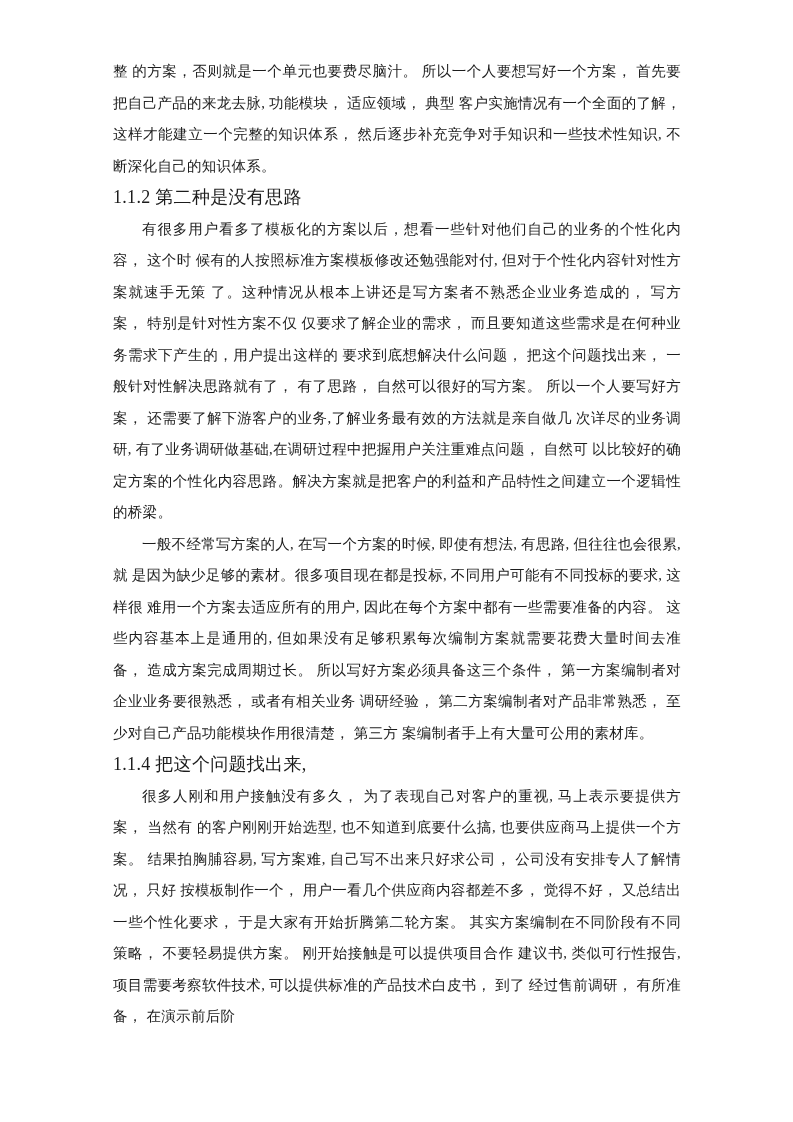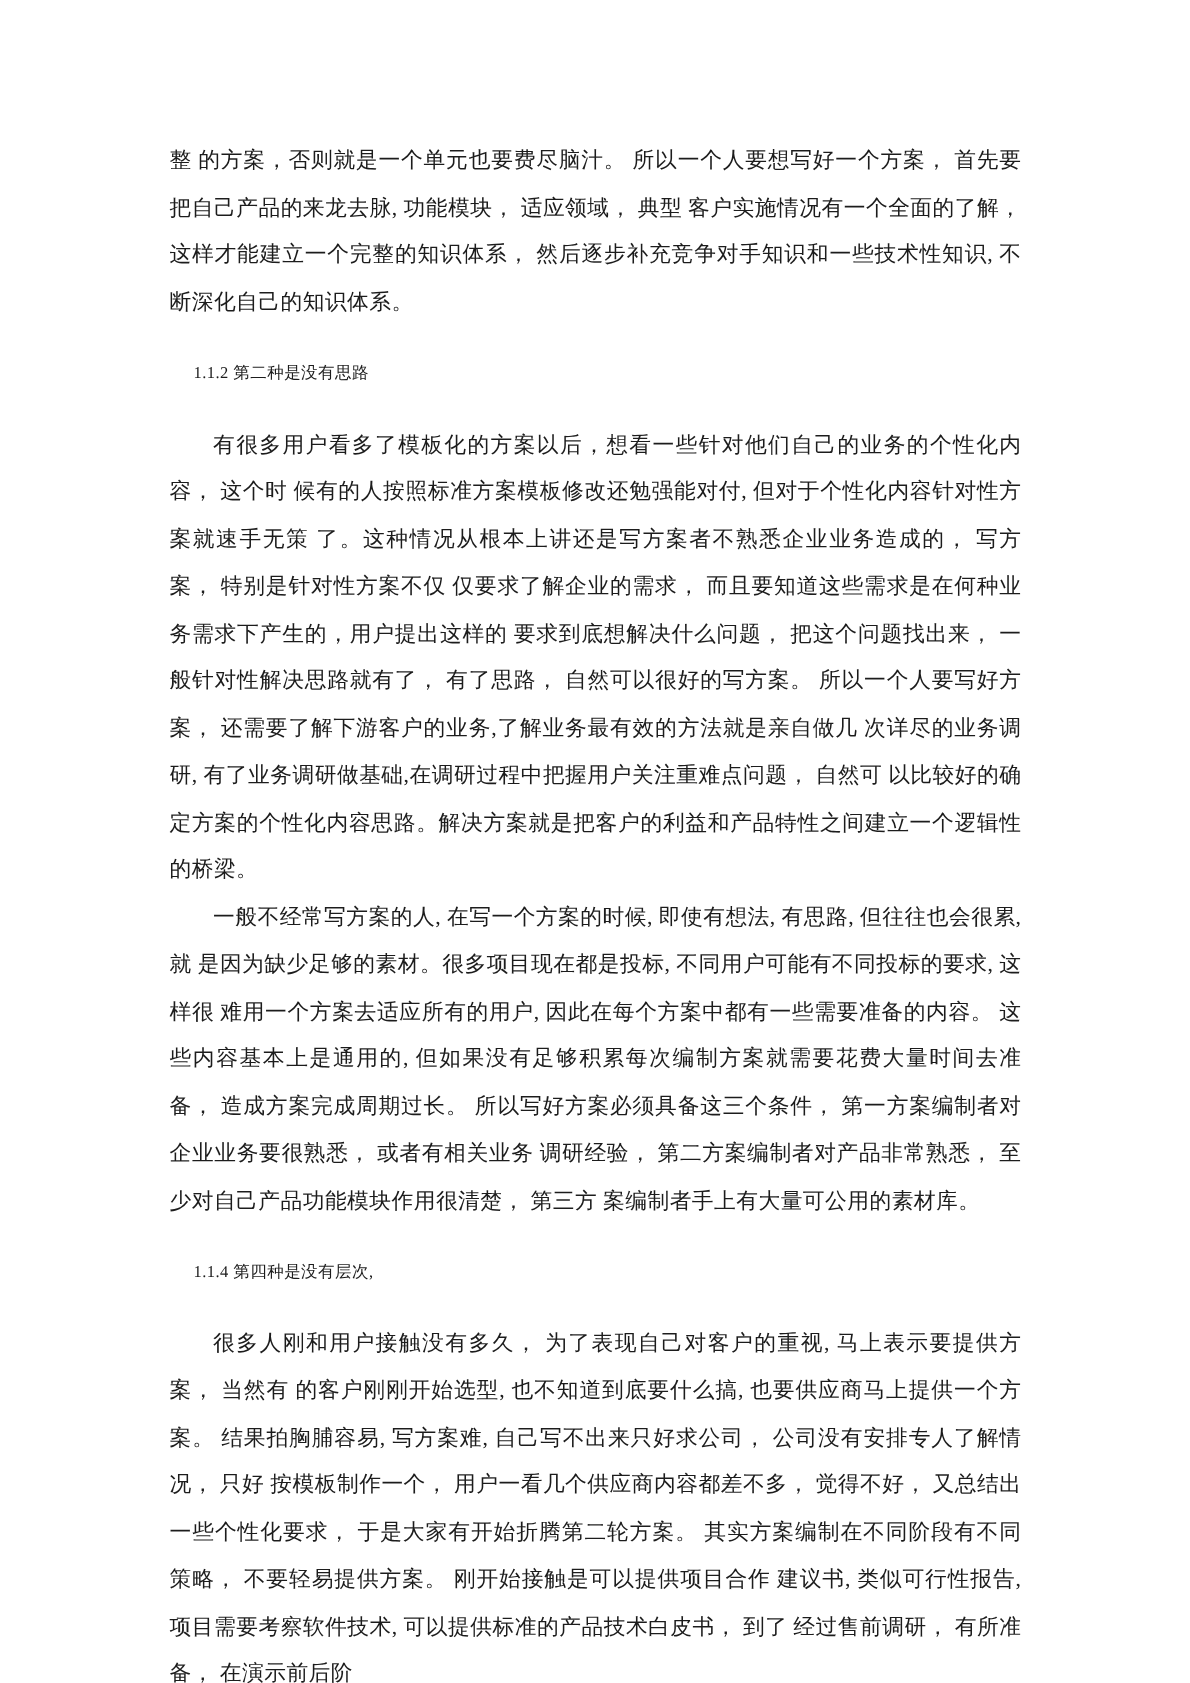--- a/index.html
+++ b/index.html
@@ -7,42 +7,42 @@
     padding: 0;
     background: #ffffff;
   }
   .page {
     position: relative;
     width: 793px;
     height: 1122px;
     margin: 0 auto;
     background: #ffffff;
     box-sizing: border-box;
-    padding: 92px 112px 40px 113px;
+    padding: 56px 112px 40px 113px;
     overflow: hidden;
     font-family: "Liberation Serif", "DejaVu Serif", serif;
     color: #1c1c1c;
   }
   .doc-body {
     font-size: 14.5px;
     line-height: 31.5px;
     text-align: justify;
     text-justify: inter-character;
     letter-spacing: 0.3px;
   }
   p.para {
     margin: 0;
     text-indent: 2em;
   }
   p.para.no-indent {
     text-indent: 0;
   }
   h2.heading {
-    margin: 16px;
-    font-size: 11px;
+    margin: 0;
+    font-size: 18px;
     font-weight: normal;
     line-height: 31.5px;
     text-align: left;
     text-indent: 0;
   }
 </style>
 </head>
 <body>
 
 <div class="page">
@@ -50,18 +50,18 @@
 
     <p class="para no-indent">整 的方案，否则就是一个单元也要费尽脑汁。 所以一个人要想写好一个方案， 首先要把自己产品的来龙去脉, 功能模块， 适应领域， 典型 客户实施情况有一个全面的了解， 这样才能建立一个完整的知识体系， 然后逐步补充竞争对手知识和一些技术性知识, 不断深化自己的知识体系。</p>
 
     <h2 class="heading">1.1.2 第二种是没有思路</h2>
 
     <p class="para">有很多用户看多了模板化的方案以后，想看一些针对他们自己的业务的个性化内容， 这个时 候有的人按照标准方案模板修改还勉强能对付, 但对于个性化内容针对性方案就速手无策 了。这种情况从根本上讲还是写方案者不熟悉企业业务造成的， 写方案， 特别是针对性方案不仅 仅要求了解企业的需求， 而且要知道这些需求是在何种业务需求下产生的，用户提出这样的 要求到底想解决什么问题， 把这个问题找出来， 一般针对性解决思路就有了， 有了思路， 自然可以很好的写方案。 所以一个人要写好方案， 还需要了解下游客户的业务,了解业务最有效的方法就是亲自做几 次详尽的业务调研, 有了业务调研做基础,在调研过程中把握用户关注重难点问题， 自然可 以比较好的确定方案的个性化内容思路。解决方案就是把客户的利益和产品特性之间建立一个逻辑性的桥梁。</p>
 
 
     <p class="para">一般不经常写方案的人, 在写一个方案的时候, 即使有想法, 有思路, 但往往也会很累, 就 是因为缺少足够的素材。很多项目现在都是投标, 不同用户可能有不同投标的要求, 这样很 难用一个方案去适应所有的用户, 因此在每个方案中都有一些需要准备的内容。 这些内容基本上是通用的, 但如果没有足够积累每次编制方案就需要花费大量时间去准备， 造成方案完成周期过长。 所以写好方案必须具备这三个条件， 第一方案编制者对企业业务要很熟悉， 或者有相关业务 调研经验， 第二方案编制者对产品非常熟悉， 至少对自己产品功能模块作用很清楚， 第三方 案编制者手上有大量可公用的素材库。</p>
 
-    <h2 class="heading">1.1.4 第四种是没有层次,</h2>
+    <h2 class="heading">1.1.4 把这个问题找出来,</h2>
 
     <p class="para">很多人刚和用户接触没有多久， 为了表现自己对客户的重视, 马上表示要提供方案， 当然有 的客户刚刚开始选型, 也不知道到底要什么搞, 也要供应商马上提供一个方案。 结果拍胸脯容易, 写方案难, 自己写不出来只好求公司， 公司没有安排专人了解情况， 只好 按模板制作一个， 用户一看几个供应商内容都差不多， 觉得不好， 又总结出一些个性化要求， 于是大家有开始折腾第二轮方案。 其实方案编制在不同阶段有不同策略， 不要轻易提供方案。 刚开始接触是可以提供项目合作 建议书, 类似可行性报告, 项目需要考察软件技术, 可以提供标准的产品技术白皮书， 到了 经过售前调研， 有所准备， 在演示前后阶</p>
 
   </div>
 </div>
 
 </body></html>

